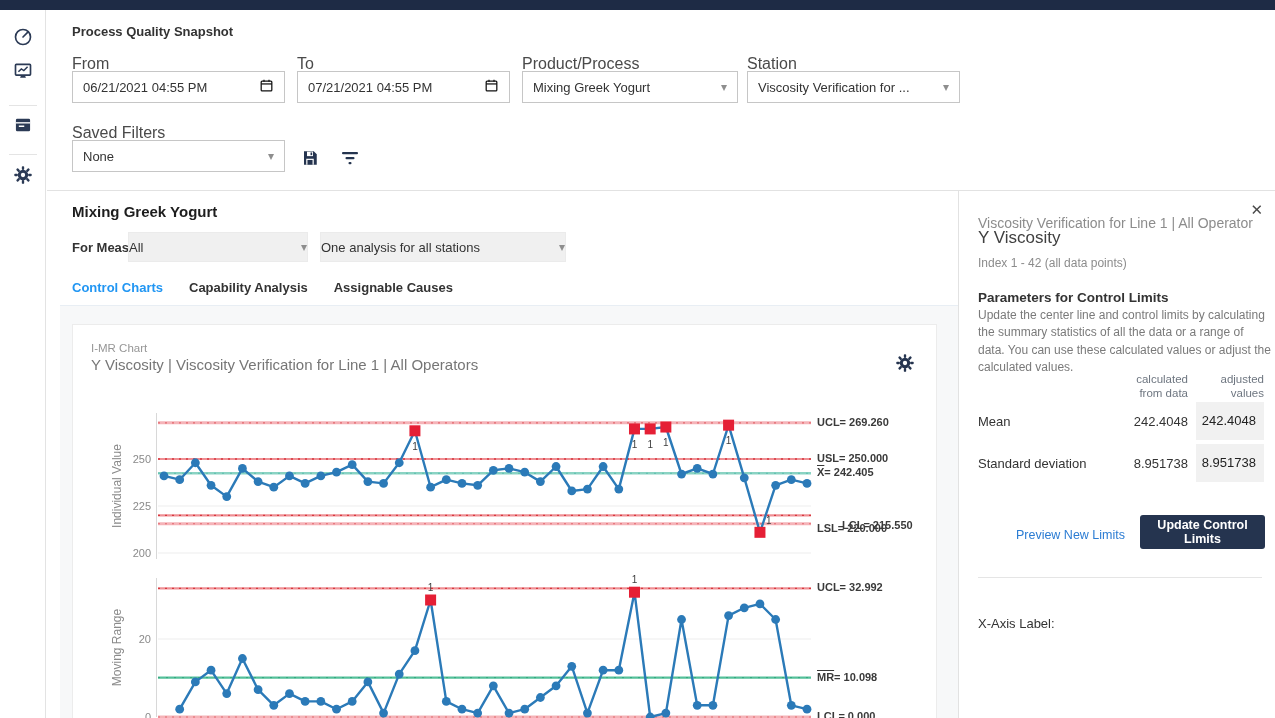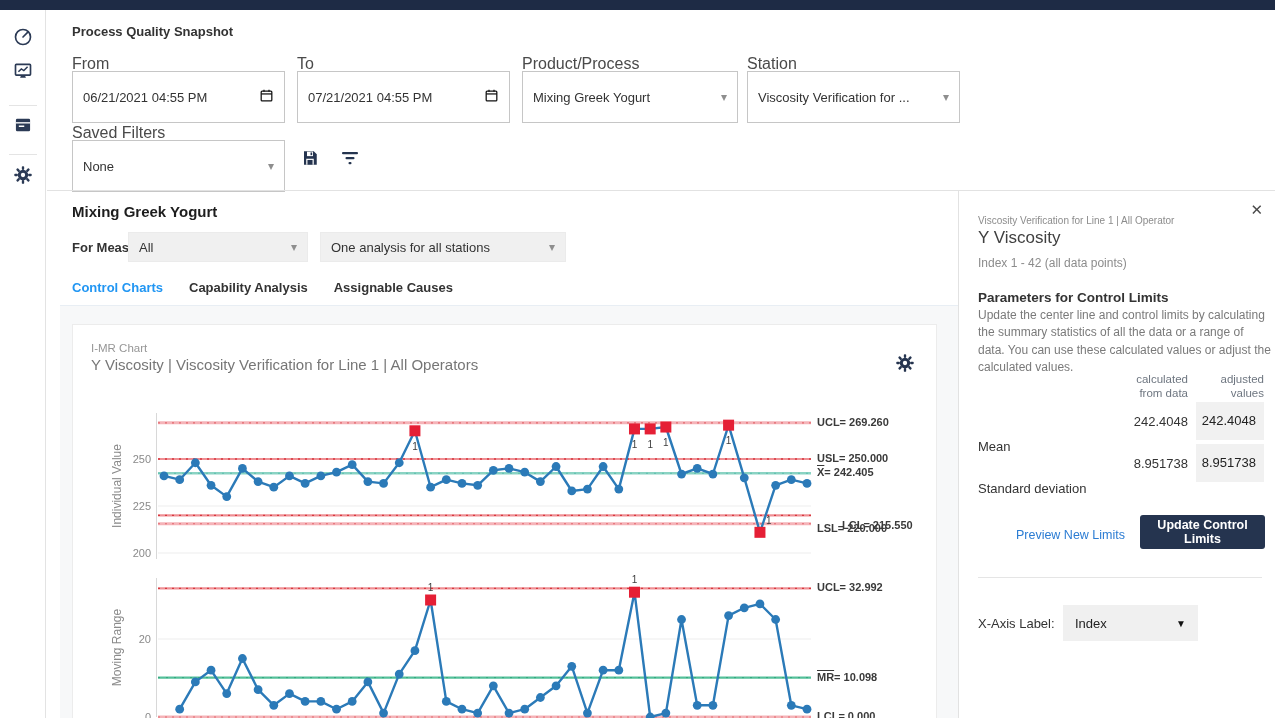--- a/index.html
+++ b/index.html
@@ -10,31 +10,31 @@
 
   
   .topbar { left:0; top:0; width:1275px; height:10px; background:#1e2b45; }
   .sidebar { left:0; top:10px; width:46px; height:708px; background:#fff; border-right:1px solid #e3e3e3; }
   .side-icon { position:absolute; left:13px; width:20px; height:20px; cursor:pointer; }
   .side-div { position:absolute; left:9px; width:28px; height:1px; background:#e4e4e4; }
 
   
   .page-title { left:72px; top:24px; font-size:13px; font-weight:bold; color:#333; }
   .fld-label { position:absolute; font-size:16px; color:#4a4a4a; }
-  .inputbox { position:absolute; height:52px; background:#fff; border:1px solid #c6c6c6;
+  .inputbox { position:absolute; height:32px; background:#fff; border:1px solid #c6c6c6;
               font-size:13px; color:#333; display:flex; align-items:center; padding:5px 10px; cursor:pointer; }
   .inputbox .grow { flex:1; }
   .caret { color:#8e8e8e; font-size:12px; }
   .hdiv { position:absolute; height:1px; background:#e2e2e2; }
 
   
   .main-title { left:72px; top:203px; font-size:15px; font-weight:bold; color:#1d1d1d; }
   .fm-label { left:72px; top:240px; font-size:13px; font-weight:bold; color:#333; }
   .graybox { position:absolute; height:30px; background:#f0f0f0; border:1px solid #ebebeb;
-             display:flex; align-items:center; font-size:13px; color:#333; padding:0 10px; cursor:pointer; }
+             display:flex; align-items:center; font-size:13px; color:#333; padding:0 0; cursor:pointer; }
   .tabs { left:72px; top:280px; display:flex; gap:26px; }
   .tab { font-size:13px; font-weight:bold; color:#333; padding-bottom:10px; cursor:pointer; }
   .tab.active { color:#2196f3; border-bottom:3px solid #2196f3; }
   .tabline { left:60px; top:305px; width:898px; height:1px; background:#e8eef4; }
   .content-bg { left:60px; top:306px; width:898px; height:412px; background:#f7f8f9; }
 
   
   .chart-card { left:72px; top:324px; width:865px; height:400px; background:#fff;
                 border:1px solid #ececec; position:absolute; }
   .card-sub { left:18px; top:17px; font-size:11.5px; color:#969696; position:absolute; }
@@ -42,27 +42,27 @@
   .gear-btn { position:absolute; left:822px; top:28px; width:20px; height:20px; cursor:pointer; }
   .chart-svg { position:absolute; left:0; top:0; }
   svg text { font-family:"Liberation Sans", sans-serif; }
   .limit-label { position:absolute; font-size:11px; font-weight:bold; color:#3a3a3a; white-space:nowrap; }
   .limit-label .ol { text-decoration:overline; }
 
   
   .vdiv { left:958px; top:191px; width:1px; height:527px; background:#e2e2e2; position:absolute; }
   .panel { left:959px; top:191px; width:316px; height:527px; background:#fff; position:absolute; }
   .p-close { position:absolute; right:12px; top:10px; font-size:15px; color:#4a4a4a; cursor:pointer; }
-  .p-crumb { position:absolute; left:19px; top:24px; font-size:10px; color:#8c8c8c; }
+  .p-crumb { position:absolute; left:19px; top:24px; font-size:14px; color:#8c8c8c; }
   .p-title { position:absolute; left:19px; top:37px; font-size:17px; color:#404040; }
   .p-range { position:absolute; left:19px; top:65px; font-size:12px; color:#8c8c8c; }
   .p-section { position:absolute; left:19px; top:99px; font-size:13.5px; font-weight:bold; color:#333; }
   .p-desc { position:absolute; left:19px; top:116px; width:294px; font-size:12px; color:#7a7a7a; line-height:1.45; }
   .p-colhead { position:absolute; top:182px; font-size:11.5px; color:#6e7680; text-align:right; line-height:1.2; }
-  .p-rowlabel { position:absolute; left:19px; font-size:13px; color:#333;margin-top:25px; }
+  .p-rowlabel { position:absolute; left:19px; font-size:13px; color:#333; }
   .p-calc { position:absolute; font-size:13px; color:#333; text-align:right; width:90px; }
   .p-adj { position:absolute; left:237px; width:68px; height:38px; background:#f1f1f1;
            font-size:13px; color:#222; text-align:right; line-height:38px; padding-right:8px; cursor:text; }
   .p-link { position:absolute; top:337px; right:150px; font-size:12.5px; color:#2b7cd3; cursor:pointer; white-space:nowrap;text-align:right; }
   .p-btn { position:absolute; top:324px; left:181px; width:125px; height:34px; background:#25344f;
            color:#fff; font-size:12.5px; font-weight:bold; border:none; border-radius:3px; cursor:pointer; }
   .p-div { position:absolute; left:19px; right:13px; top:386px; height:1px; background:#e5e5e5; }
   .p-xlabel { position:absolute; left:19px; top:425px; font-size:13px; color:#333; }
   .p-xdd { position:absolute; left:104px; top:414px; width:135px; height:36px; background:#f0f0f0;
            display:flex; align-items:center; padding:0 12px; font-size:13px; color:#222; cursor:pointer; }
@@ -375,19 +375,15 @@
 
     <div class="p-rowlabel" style="top:265px">Standard deviation</div>
     <div class="p-calc" style="right:87px;top:265px">8.951738</div>
     <div class="p-adj" style="top:253px">8.951738</div>
 
     <span class="p-link">Preview New Limits</span>
     <button class="p-btn">Update Control Limits</button>
 
     <div class="p-div"></div>
     <span class="p-xlabel">X-Axis Label:</span>
-    <div class="p-xdd">
-      <span style="flex:1">Index</span>
-      <span class="solid-caret">▼</span>
-    </div>
   </div>
 
 </div>
 
 </body></html>

